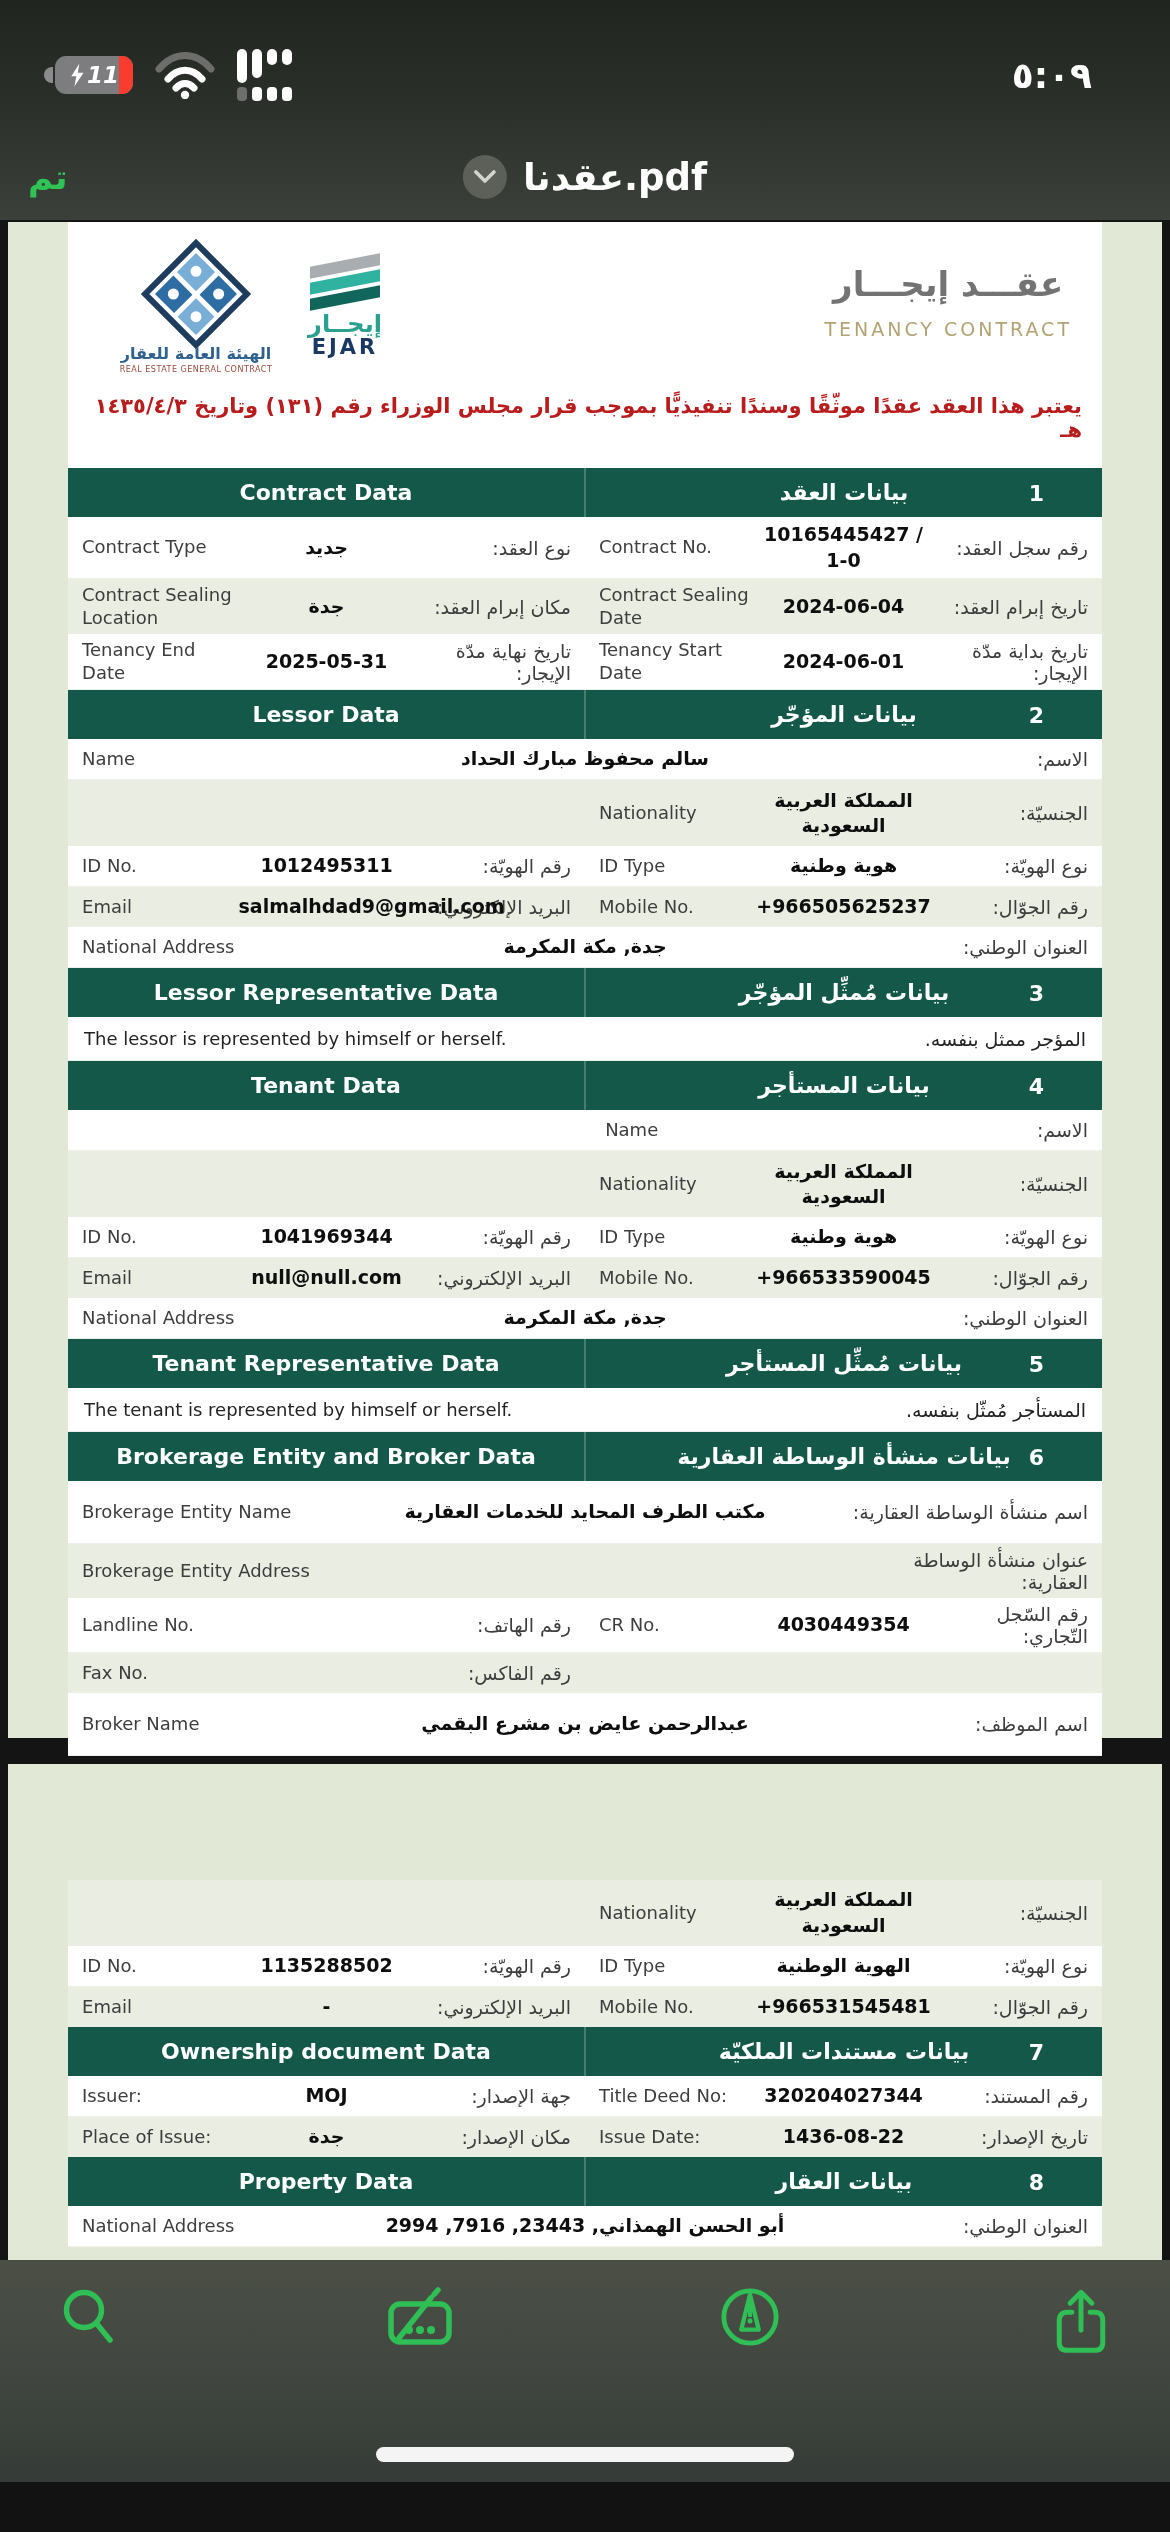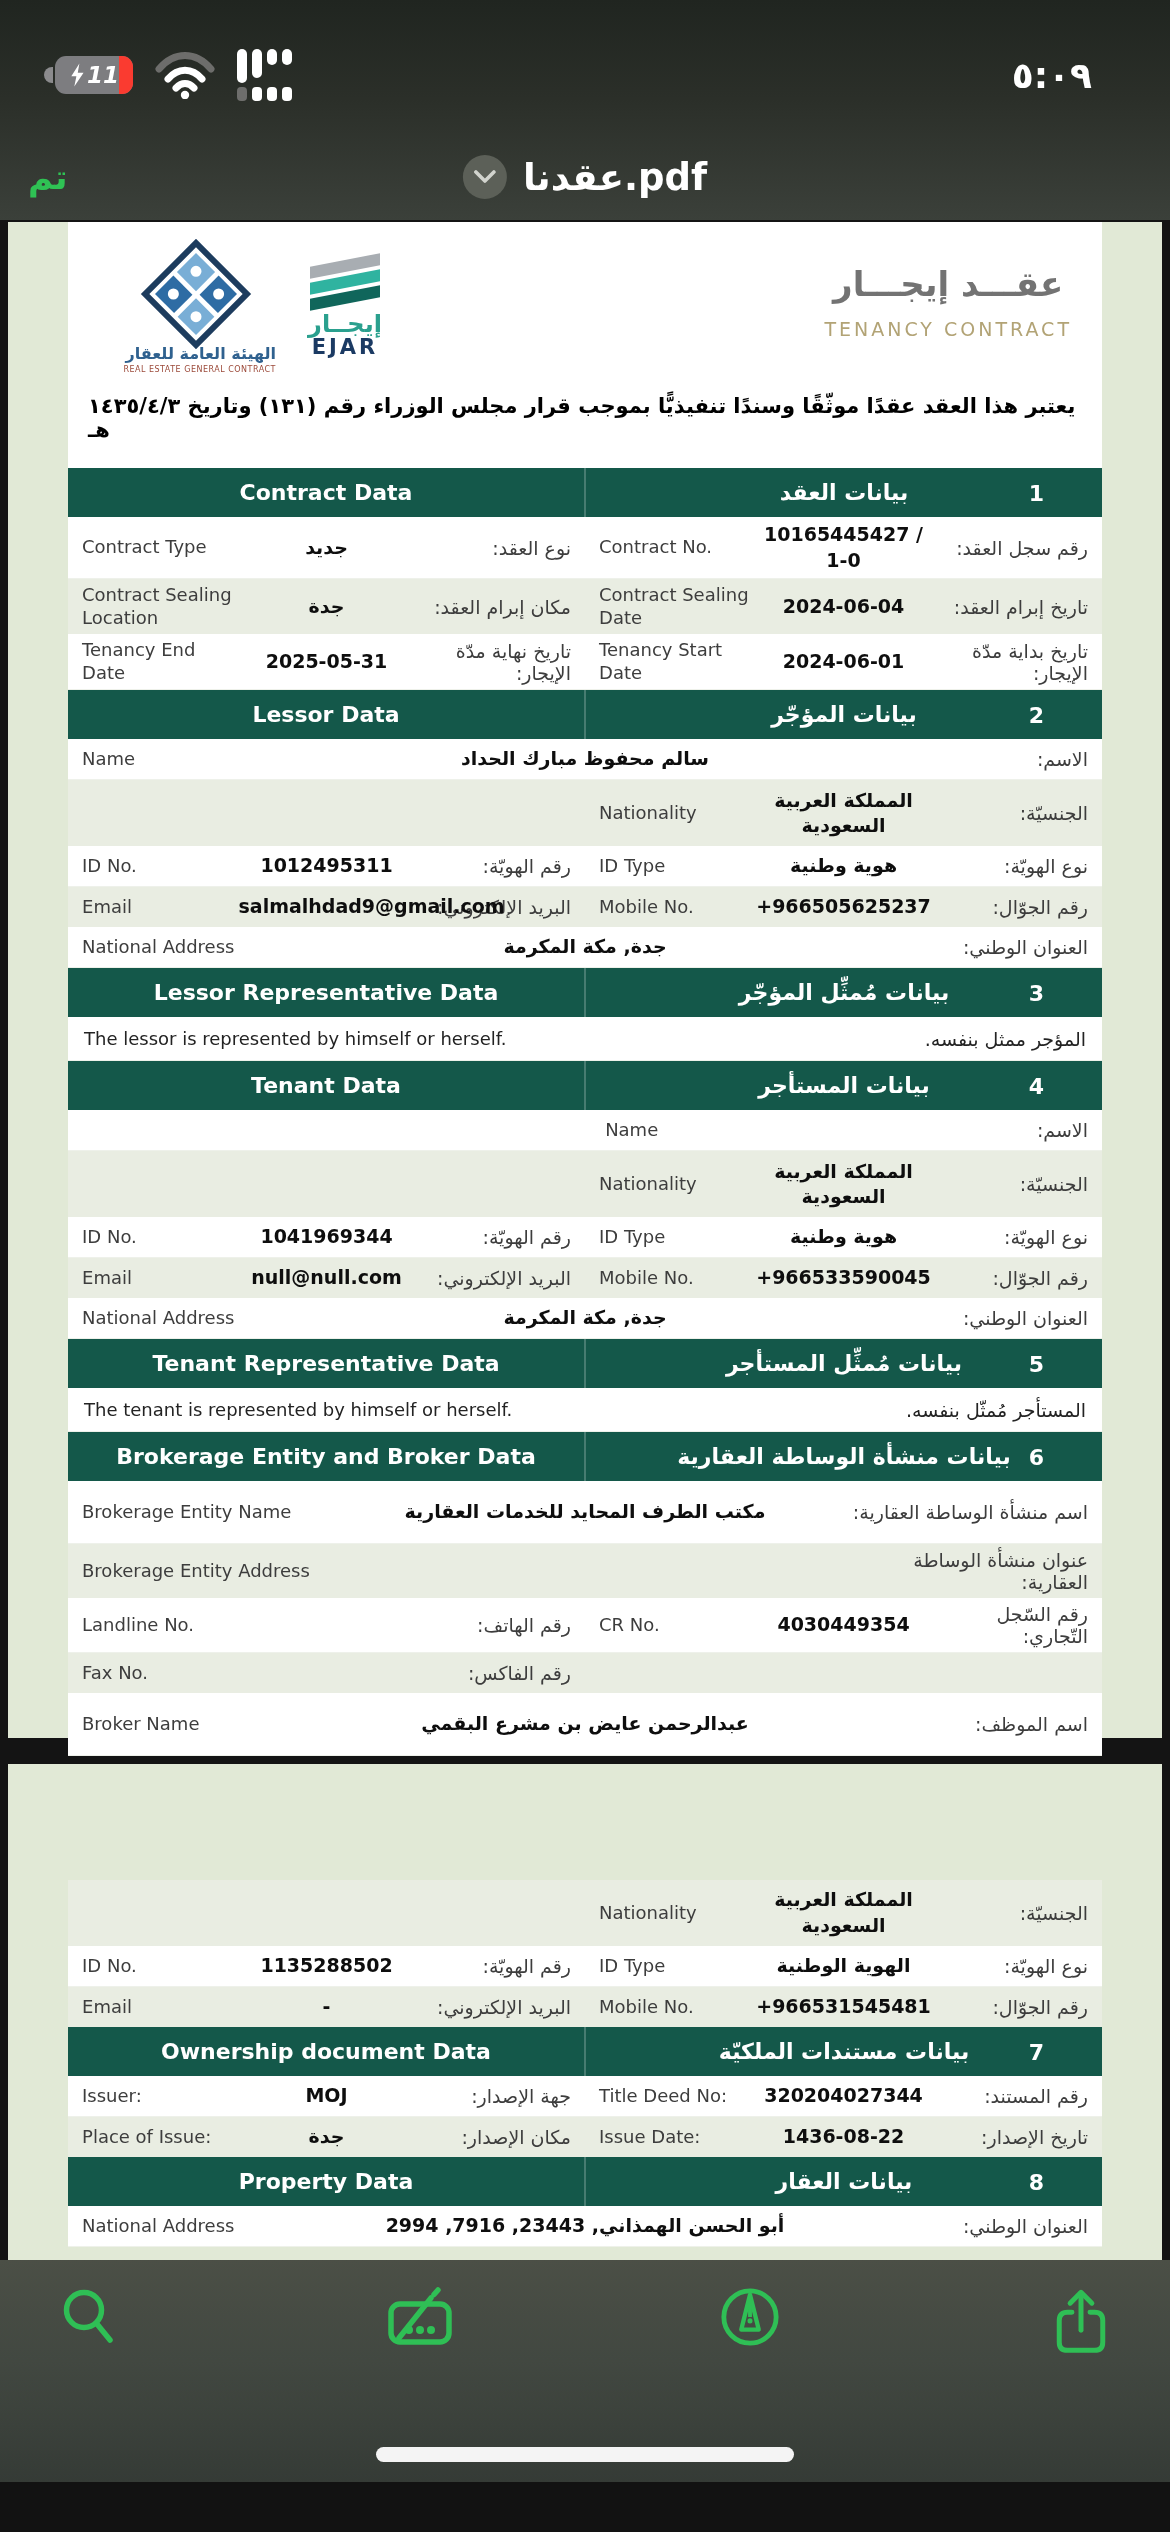--- a/index.html
+++ b/index.html
@@ -33,41 +33,41 @@
   .pdf-area{height:2040px;background:#141414;padding:2px 8px 0 8px;box-sizing:border-box;}
   .page{width:1154px;background:#e1e9d6;position:relative;}
   .page1{height:1516px;}
   .page-gap{height:26px;background:#141414;}
   .page2{height:496px;}
   .content-col{margin:0 60px;width:1034px;background:#ffffff;}
   .content-col2{margin:0 60px;width:1034px;background:#ffffff;position:absolute;top:116px;}
 
   .doc-header{display:flex;justify-content:space-between;align-items:flex-start;padding:24px 30px 4px 48px;}
   .logos{display:flex;gap:26px;align-items:flex-start;}
-  .rega{width:160px;text-align:right;}
+  .rega{width:160px;text-align:center;}
   .rega-d-wrap{height:96px;display:flex;align-items:center;justify-content:center;}
   .rega-d{width:58px;height:58px;transform:rotate(45deg);border:6px solid #1d3c5e;display:grid;grid-template-columns:1fr 1fr;gap:5px;padding:4px;box-sizing:content-box;background:#fff;}
   .rega-cell{position:relative;}
   .rega-cell:nth-child(1),.rega-cell:nth-child(4){background:#79aed6;}
   .rega-cell:nth-child(2),.rega-cell:nth-child(3){background:#2e6ca4;}
   .rega-dot{position:absolute;top:50%;left:50%;width:11px;height:11px;background:#fff;border-radius:50%;transform:translate(-50%,-50%);}
   .rega-ar{color:#2f618f;font-size:16px;font-weight:bold;margin-top:2px;}
   .rega-en{color:#9c4a3a;font-size:8px;letter-spacing:.5px;margin-top:2px;}
   .ejar{width:86px;text-align:center;padding-top:14px;}
   .stripe{width:70px;height:12px;margin:0 auto 4px auto;transform:skewY(-11deg);}
   .stripe.s1{background:#a8adb2;}
   .stripe.s2{background:#2fb3a0;}
   .stripe.s3{background:#10665b;}
   .ejar-ar{color:#2aa08e;font-size:24px;font-weight:bold;margin-top:8px;line-height:1;text-align:center;}
   .ejar-en{color:#1b3a63;font-size:21px;font-weight:bold;letter-spacing:3px;line-height:1.1;}
   .doc-titles{text-align:center;padding-top:18px;}
   .t-ar{color:#737373;font-size:34px;font-weight:bold;}
   .t-en{color:#b2a375;font-size:19px;letter-spacing:3px;margin-top:14px;}
 
-  .disclaimer{direction:rtl;text-align:left;color:#000000;font-weight:bold;font-size:21px;padding:16px 20px 26px 20px;}
+  .disclaimer{direction:rtl;text-align:right;color:#b91c1c;font-weight:bold;font-size:21px;padding:16px 20px 26px 20px;}
 
   
   .sec-header{display:flex;direction:rtl;background:#14584a;color:#fff;min-height:49px;align-items:stretch;}
   .sh-half{flex:1;display:flex;align-items:center;justify-content:center;font-weight:bold;font-size:22px;position:relative;}
   .sh-half.h-ar{border-left:2px solid rgba(255,255,255,.22);}
   .sh-num{position:absolute;right:58px;top:50%;transform:translateY(-50%);font-size:22px;}
   .sh-half.h-en{direction:ltr;text-align:center;}
 
   .t-row{display:flex;direction:rtl;min-height:40px;background:#fff;border-bottom:1px solid #eef1ea;}
   .t-row.shaded{background:#e9ede2;border-bottom:none;}

